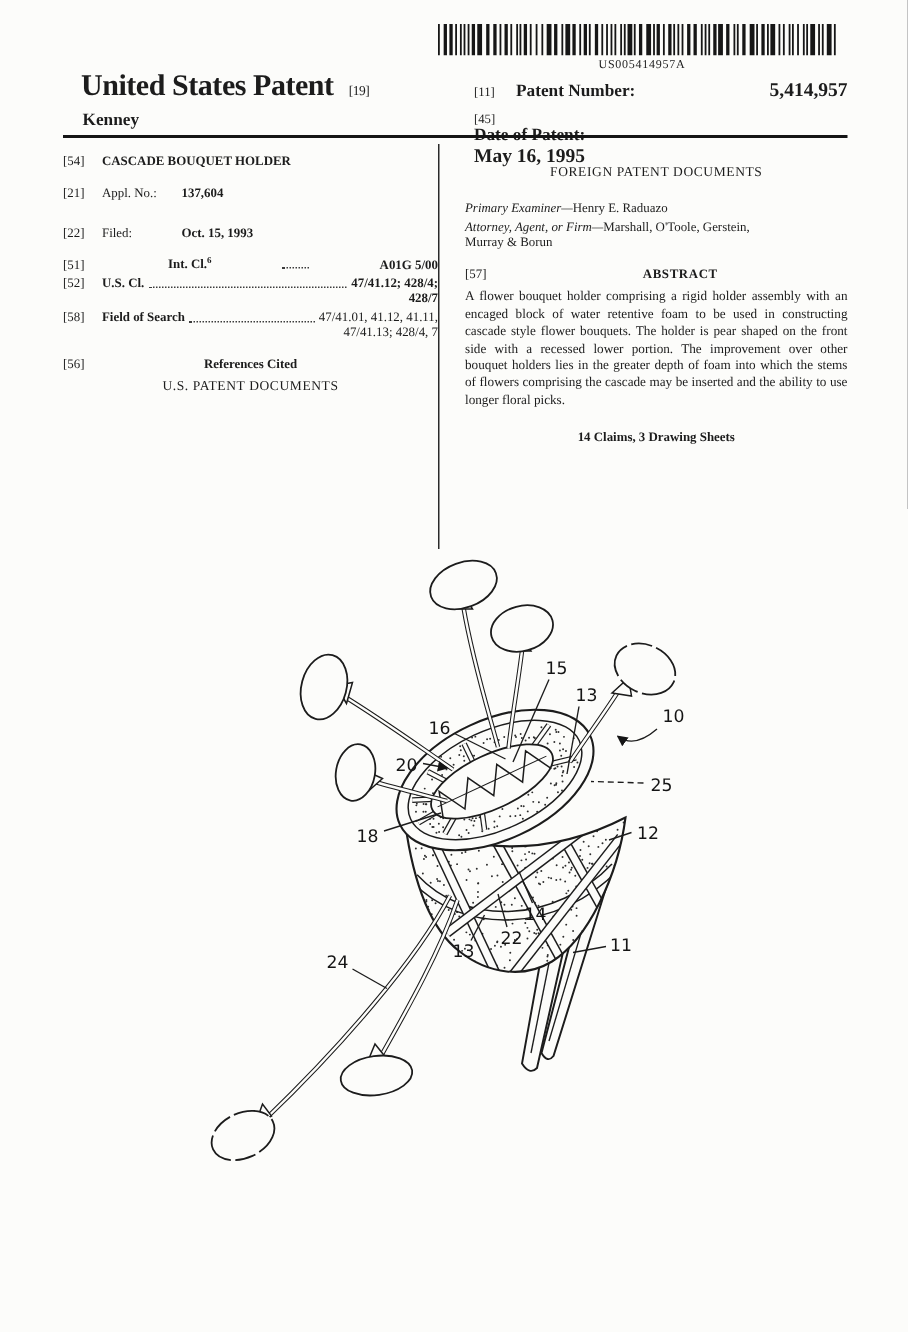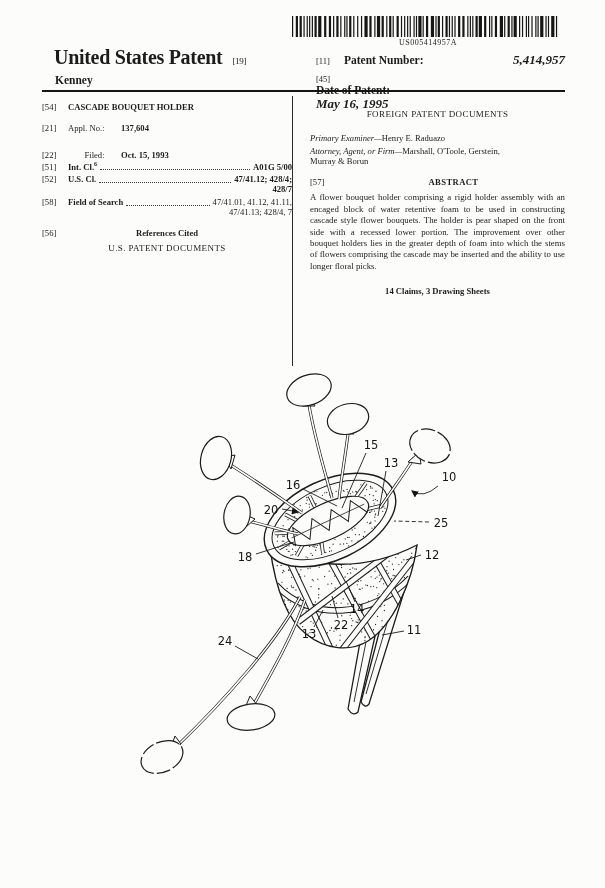--- a/index.html
+++ b/index.html
@@ -8,21 +8,21 @@
   .abs{position:absolute;}
   
   .main-title{left:54px;top:46px;font-size:20px;font-weight:bold;letter-spacing:-0.3px;}
   .main-title .tag{font-size:9px;font-weight:normal;margin-left:10px;}
   .surname{left:55px;top:74px;font-size:11.5px;font-weight:bold;}
   .bc{left:292px;top:16px;}
   .bc-text{left:292px;top:38px;width:272px;text-align:center;font-size:8px;letter-spacing:.5px;}
   .hdr-row{left:316px;width:249px;font-size:11.5px;font-weight:bold;display:flex;align-items:baseline;}
   .hdr-row .tag{font-weight:normal;font-size:8.5px;width:28px;}
   .hdr-row .lbl{flex:0 0 auto;}
-  .hdr-row .val{flex:1;text-align:right;font-size:13px;font-style:italic;}
+  .hdr-row .val{flex:1;text-align:right;font-size:13px;}
   .rule{left:42px;top:90px;width:523px;height:2px;background:#151515;}
   .vdiv{left:292px;top:96px;width:1px;height:270px;background:#2a2a2a;}
   
   .colL{left:42px;top:98px;width:250px;font-size:8.6px;line-height:9.4px;}
   .colR{left:310px;top:98px;width:255px;font-size:8.6px;line-height:9.4px;}
   .brow{display:flex;align-items:baseline;}
   .btag{flex:0 0 26px;}
   .blbl{flex:0 0 auto;}
   .b{font-weight:bold;}
   .i{font-style:italic;}
@@ -144,24 +144,24 @@
       <span class="btag">[54]</span>
       <span class="b">CASCADE BOUQUET HOLDER</span>
     </div>
     <div class="brow" style="margin-top:12px;">
       <span class="btag">[21]</span>
       <span class="blbl" style="width:53px;">Appl. No.:</span>
       <span class="b">137,604</span>
     </div>
     <div class="brow" style="margin-top:17px;">
       <span class="btag">[22]</span>
-      <span class="blbl" style="width:53px;text-align:center;">Filed:</span>
+      <span class="blbl" style="width:53px;">Filed:</span>
       <span class="b">Oct. 15, 1993</span>
     </div>
-    <div class="brow" style="">
+    <div class="brow" style="margin-top:10px;gap:44px;">
       <span class="btag">[51]</span>
       <span class="blbl b"><span>Int. Cl.</span><sup style="font-size:6px;">6</sup></span>
       <span class="dots"></span>
       <span class="b">A01G 5/00</span>
     </div>
     <div class="brow" style="margin-top:3px;">
       <span class="btag">[52]</span>
       <span class="blbl b">U.S. Cl.</span>
       <span class="dots"></span>
       <span class="b">47/41.12; 428/4;</span>

